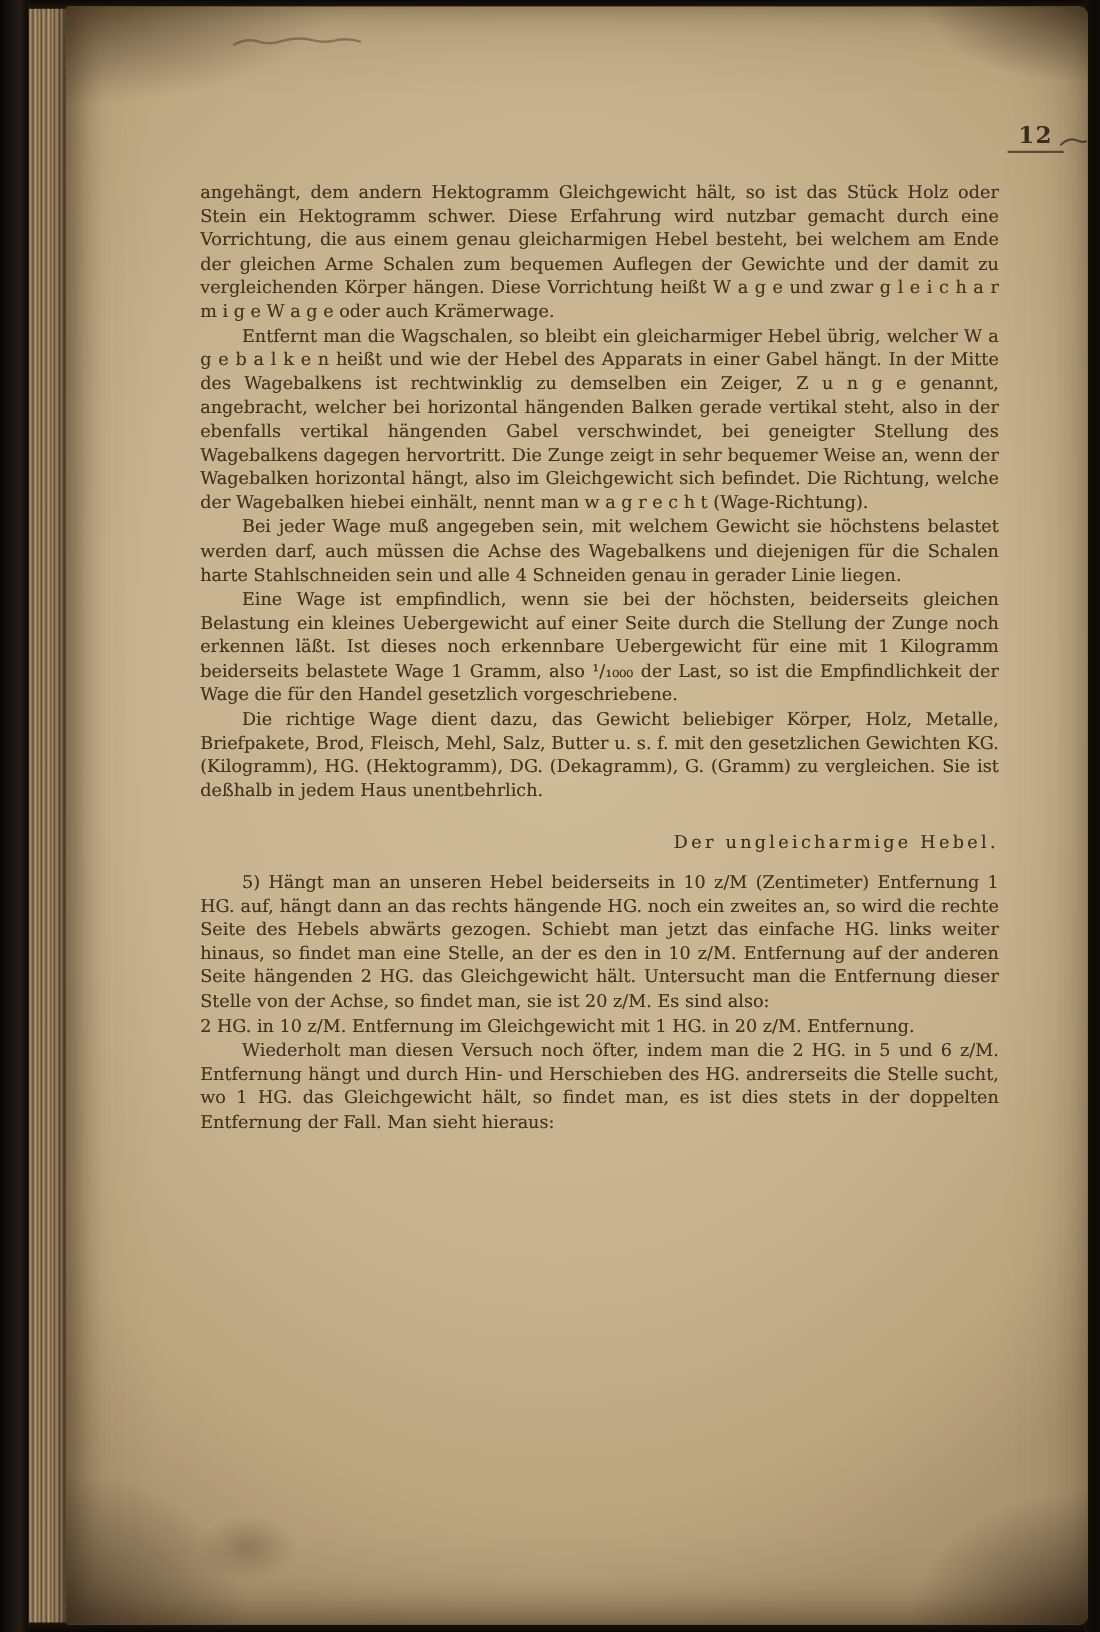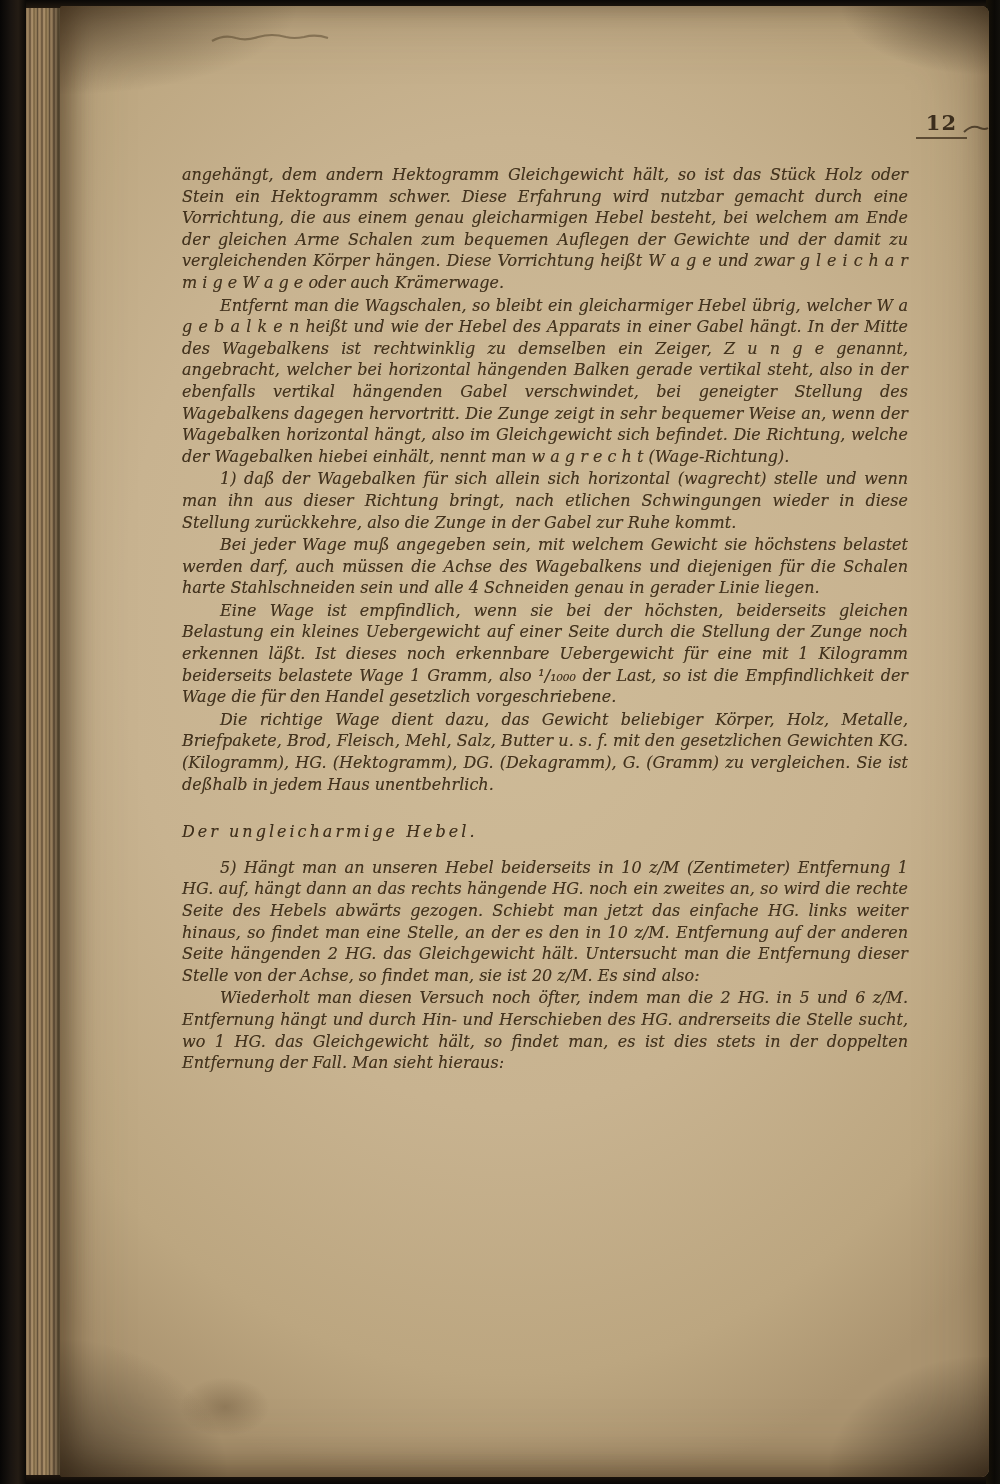--- a/index.html
+++ b/index.html
@@ -81,26 +81,25 @@
   .flourish{
     display:inline-block;vertical-align:bottom;margin-left:-4px;opacity:.8;
   }
   
   .textblock{
     position:absolute;left:122px;top:158px;width:726px;
     font-size:16px;line-height:21.6px;
     color:#43331e;
     text-align:justify;
     text-shadow:0 0 .4px rgba(67,51,30,.5);
-    font-style:italic;
   }
   .textblock p{margin:0 0 1px;text-indent:38px;}
   .textblock p.noindent{text-indent:0;}
   .section-heading{
-    text-align:left;text-indent:0 !important;
+    text-align:right;text-indent:0 !important;
     letter-spacing:3px;
     margin:26px 0 14px !important;
     color:#40301c;
   }
 </style>
 </head>
 <body>
 
 <div class="scan">
   <div class="binding"></div>
@@ -124,24 +123,24 @@
 
     <div class="pagenum-wrap">
       <span class="pagenum">12</span><span class="flourish"><svg width="26" height="12" viewBox="0 0 26 12">
             <path d="M1 9 q8 -8 16 -4 q5 2 8 0" fill="none" stroke="#3c2e1d" stroke-width="2"></path>
           </svg></span>
     </div>
 
     <div class="textblock">
       <p class="noindent">angehängt, dem andern Hektogramm Gleichgewicht hält, so ist das Stück Holz oder Stein ein Hektogramm schwer.  Diese Erfahrung wird nutzbar gemacht durch eine Vorrichtung, die aus einem genau gleicharmigen Hebel besteht, bei welchem am Ende der gleichen Arme Schalen zum bequemen Auflegen der Gewichte und der damit zu vergleichenden Körper hängen.  Diese Vorrichtung heißt W a g e und zwar g l e i c h a r m i g e  W a g e oder auch Krämerwage.</p>
       <p>Entfernt man die Wagschalen, so bleibt ein gleicharmiger Hebel übrig, welcher W a g e b a l k e n heißt und wie der Hebel des Apparats in einer Gabel hängt.  In der Mitte des Wagebalkens ist rechtwinklig zu demselben ein Zeiger, Z u n g e genannt, angebracht, welcher bei horizontal hängenden Balken gerade vertikal steht, also in der ebenfalls vertikal hängenden Gabel verschwindet, bei geneigter Stellung des Wagebalkens dagegen hervortritt.  Die Zunge zeigt in sehr bequemer Weise an, wenn der Wagebalken horizontal hängt, also im Gleichgewicht sich befindet.  Die Richtung, welche der Wagebalken hiebei einhält, nennt man w a g r e c h t (Wage-Richtung).</p>
-      <p>1) daß der Wagebalken für sich allein sich horizontal (wagrecht) stelle und wenn man ihn aus dieser Richtung bringt, nach etlichen Schwingungen wieder in diese Stellung zurückkehre, also die Zunge in der Gabel zur Ruhe kommt.</p>
       <p>Bei jeder Wage muß angegeben sein, mit welchem Gewicht sie höchstens belastet werden darf, auch müssen die Achse des Wagebalkens und diejenigen für die Schalen harte Stahlschneiden sein und alle 4 Schneiden genau in gerader Linie liegen.</p>
       <p>Eine Wage ist empfindlich, wenn sie bei der höchsten, beiderseits gleichen Belastung ein kleines Uebergewicht auf einer Seite durch die Stellung der Zunge noch erkennen läßt.  Ist dieses noch erkennbare Uebergewicht für eine mit 1 Kilogramm beiderseits belastete Wage 1 Gramm, also ¹/₁₀₀₀ der Last, so ist die Empfindlichkeit der Wage die für den Handel gesetzlich vorgeschriebene.</p>
       <p>Die richtige Wage dient dazu, das Gewicht beliebiger Körper, Holz, Metalle, Briefpakete, Brod, Fleisch, Mehl, Salz, Butter u. s. f. mit den gesetzlichen Gewichten KG. (Kilogramm), HG. (Hektogramm), DG. (Dekagramm), G. (Gramm) zu vergleichen.  Sie ist deßhalb in jedem Haus unentbehrlich.</p>
 
       <p class="section-heading">Der ungleicharmige Hebel.</p>
 
       <p>5) Hängt man an unseren Hebel beiderseits in 10 z/M (Zentimeter) Entfernung 1 HG. auf, hängt dann an das rechts hängende HG. noch ein zweites an, so wird die rechte Seite des Hebels abwärts gezogen.  Schiebt man jetzt das einfache HG. links weiter hinaus, so findet man eine Stelle, an der es den in 10 z/M. Entfernung auf der anderen Seite hängenden 2 HG. das Gleichgewicht hält.  Untersucht man die Entfernung dieser Stelle von der Achse, so findet man, sie ist 20 z/M.  Es sind also:</p>
+      <p class="noindent">2 HG. in 10 z/M. Entfernung im Gleichgewicht mit 1 HG. in 20 z/M. Entfernung.</p>
       <p>Wiederholt man diesen Versuch noch öfter, indem man die 2 HG. in 5 und 6 z/M. Entfernung hängt und durch Hin- und Herschieben des HG. andrerseits die Stelle sucht, wo 1 HG. das Gleichgewicht hält, so findet man, es ist dies stets in der doppelten Entfernung der Fall.  Man sieht hieraus:</p>
     </div>
   </div>
 </div>
 
 </body></html>

